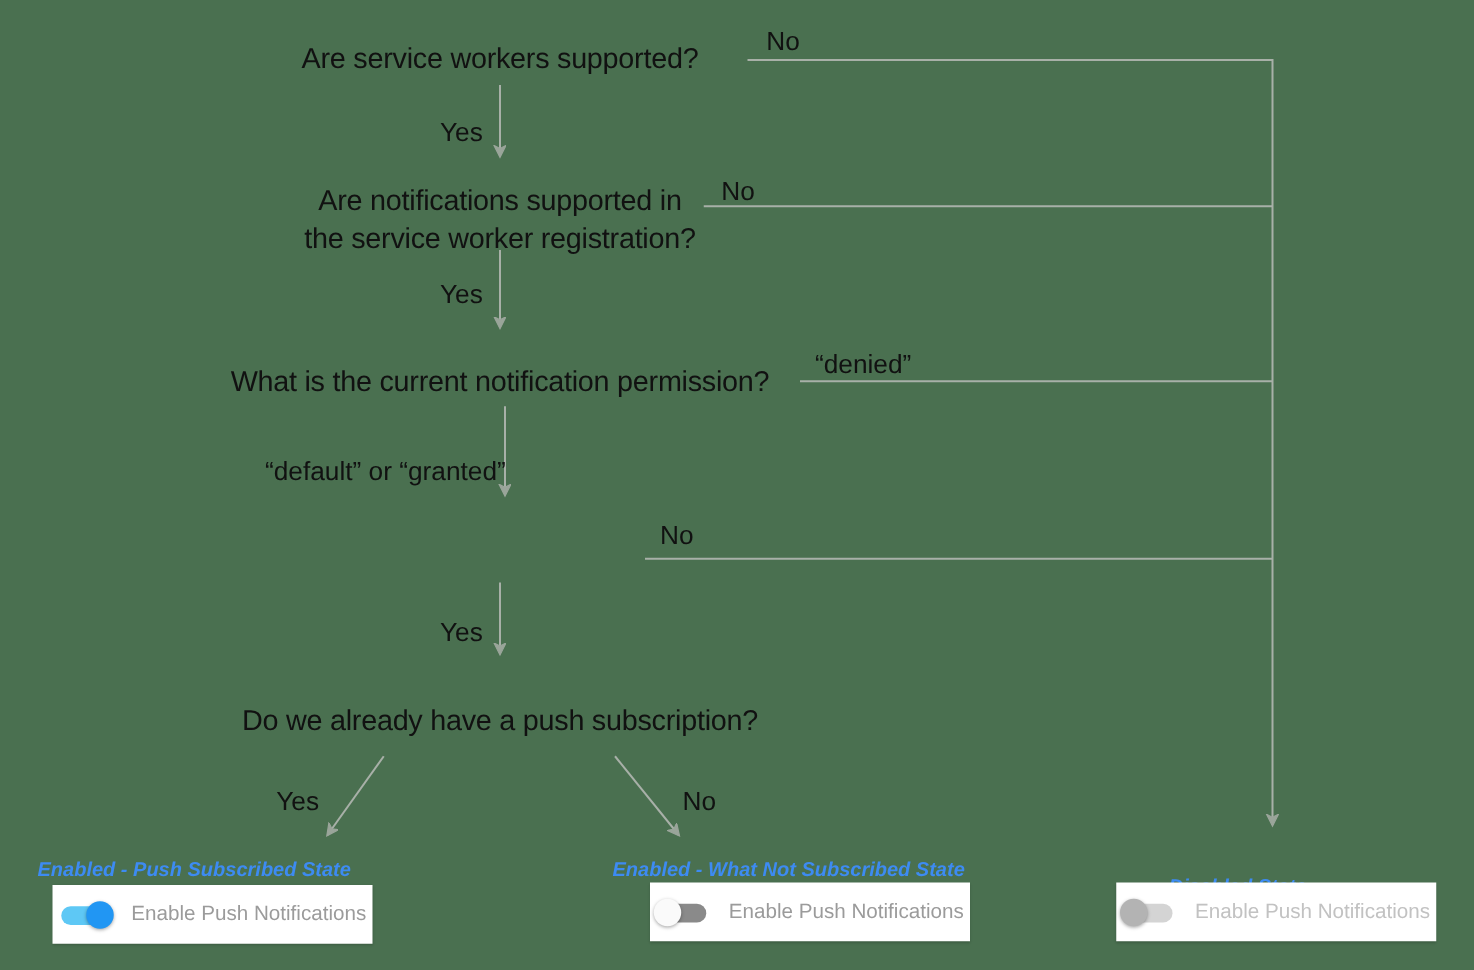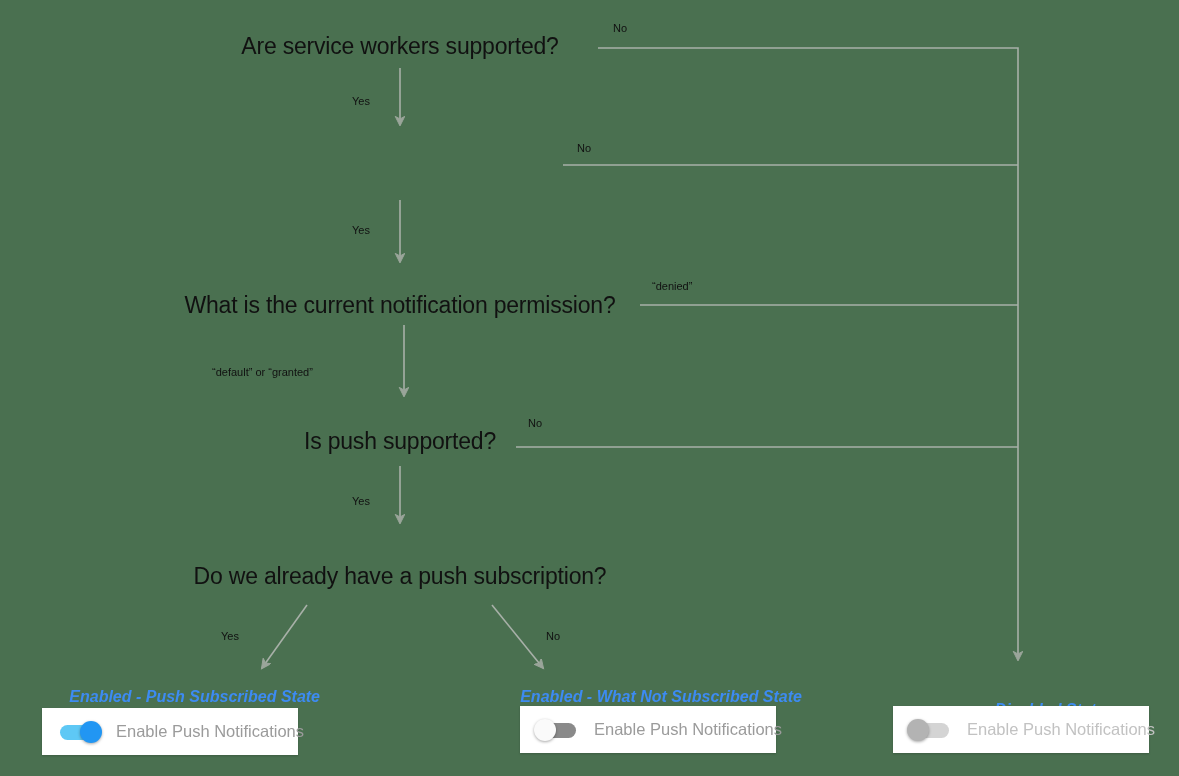--- a/index.html
+++ b/index.html
@@ -32,40 +32,40 @@
     font-size: 23px;
     font-weight: 400;
     line-height: 1.3;
     text-align: center;
     white-space: pre-line;
     letter-spacing: -0.2px;
   }
   .edge-label {
     position: absolute;
     color: #111111;
-    font-size: 11px;
+    font-size: 21px;
     font-weight: 400;
     white-space: nowrap;
   }
   .state-label {
     position: absolute;
     color: #3d8bf2;
     font-size: 16px;
     font-weight: bold;
     font-style: italic;
     white-space: nowrap;
-    text-align: right;
+    text-align: left;
   }
   .card {
     position: absolute;
     background: #ffffff;
     display: flex;
     align-items: center;
     box-sizing: border-box;
-    padding: 0 14px;
+    padding: 0 3px;
     box-shadow: 0 1px 2px rgba(0,0,0,0.18);
   }
   .toggle {
     position: relative;
     width: 46px;
     height: 22px;
     flex: 0 0 auto;
     margin-right: 14px;
   }
   .toggle .track {
@@ -132,24 +132,25 @@
       <path d="M400,466 L400,523" marker-end="url(#arrow)"></path>
 
       <path d="M307,605 L262,668" marker-end="url(#arrow)"></path>
 
       <path d="M492,605 L543,668" marker-end="url(#arrow)"></path>
     </g>
   </svg>
 
   <div class="node-text" style="left:170px; top:32px; width:460px;">Are service workers supported?</div>
 
+  <div class="node-text" style="left:170px; top:146px; width:460px;">Are notifications supported in
+the service worker registration?</div>
 
   <div class="node-text" style="left:130px; top:291px; width:540px;text-align:center;">What is the current notification permission?</div>
 
-  <div class="node-text" style="left:200px; top:427px; width:400px;">Is push supported?</div>
 
   <div class="node-text" style="left:150px; top:562px; width:500px;">Do we already have a push subscription?</div>
 
   <div class="edge-label" style="left:613px; top:22px;">No</div>
 
   <div class="edge-label" style="left:352px; top:95px;">Yes</div>
 
   <div class="edge-label" style="left:577px; top:142px;">No</div>
 
   <div class="edge-label" style="left:352px; top:224px;">Yes</div>

